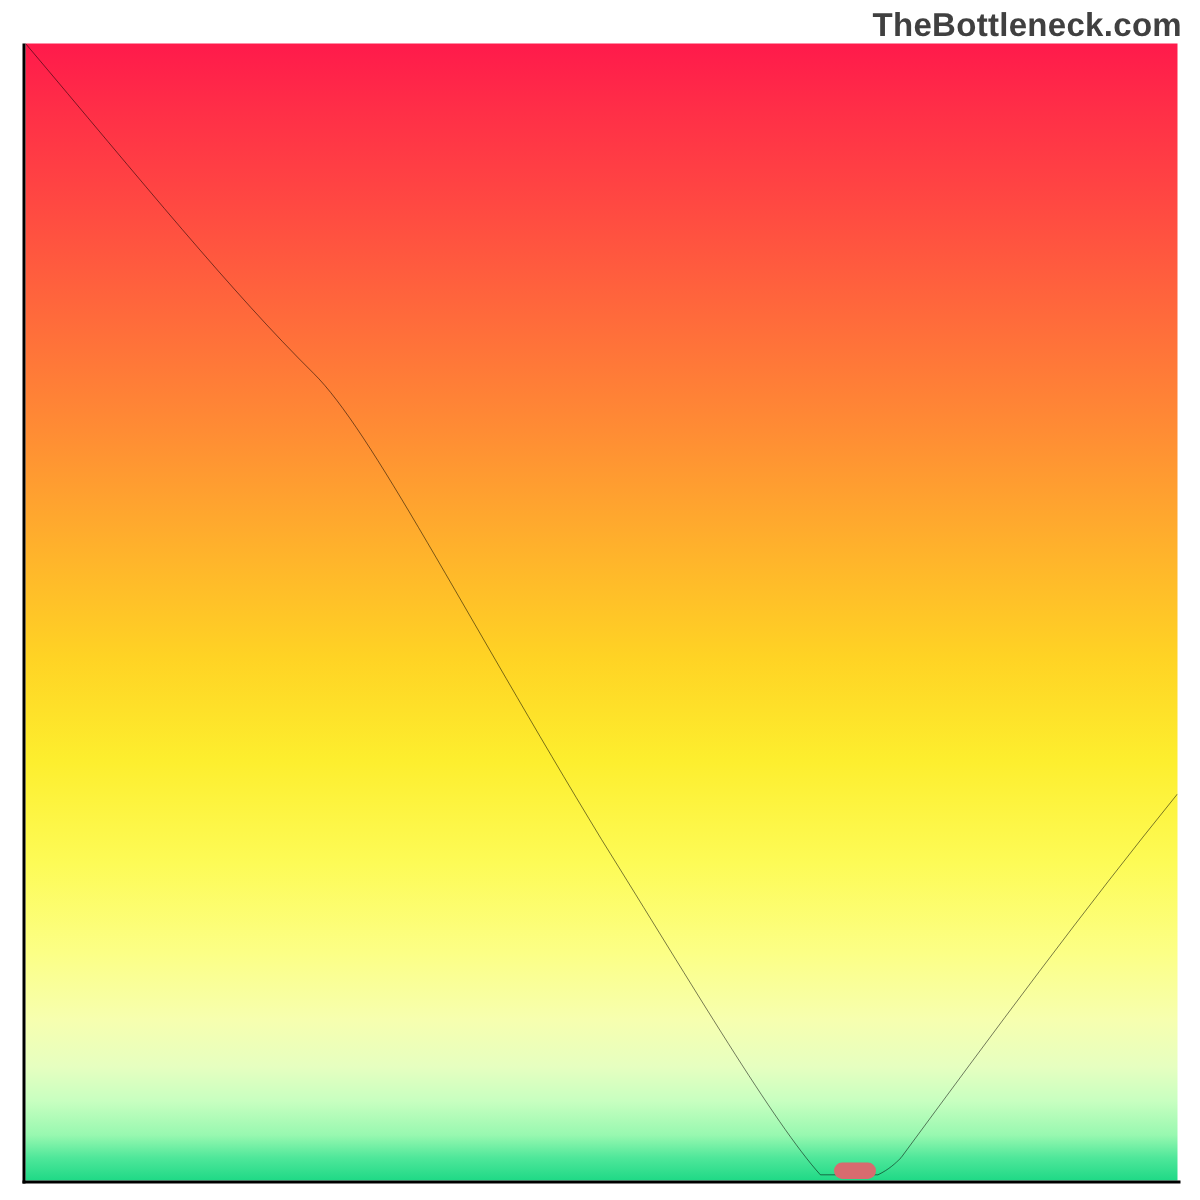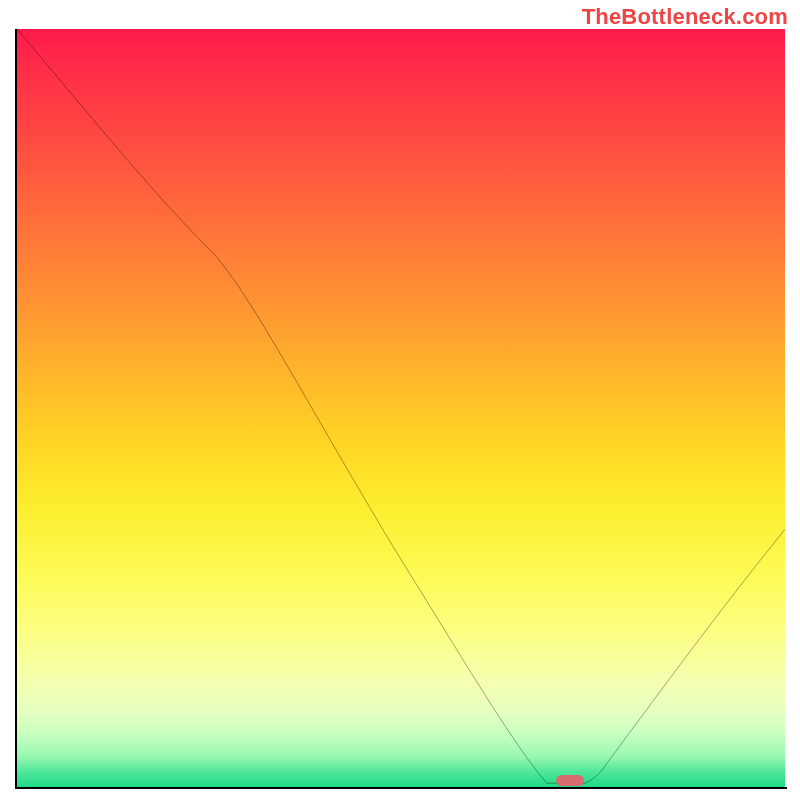--- a/index.html
+++ b/index.html
@@ -15,21 +15,21 @@
     position: relative;
     width: 800px;
     height: 800px;
   }
   .watermark {
     position: absolute;
     top: 4px;
     right: 12px;
     font-size: 22px;
     font-weight: 600;
-    color: #ef4444;
+    color: #404040;
     letter-spacing: 0.2px;
     text-align: right;
   }
   .plot {
     position: absolute;
     left: 17px;
     top: 29px;
     width: 768px;
     height: 758px;
     background: linear-gradient(to bottom,

